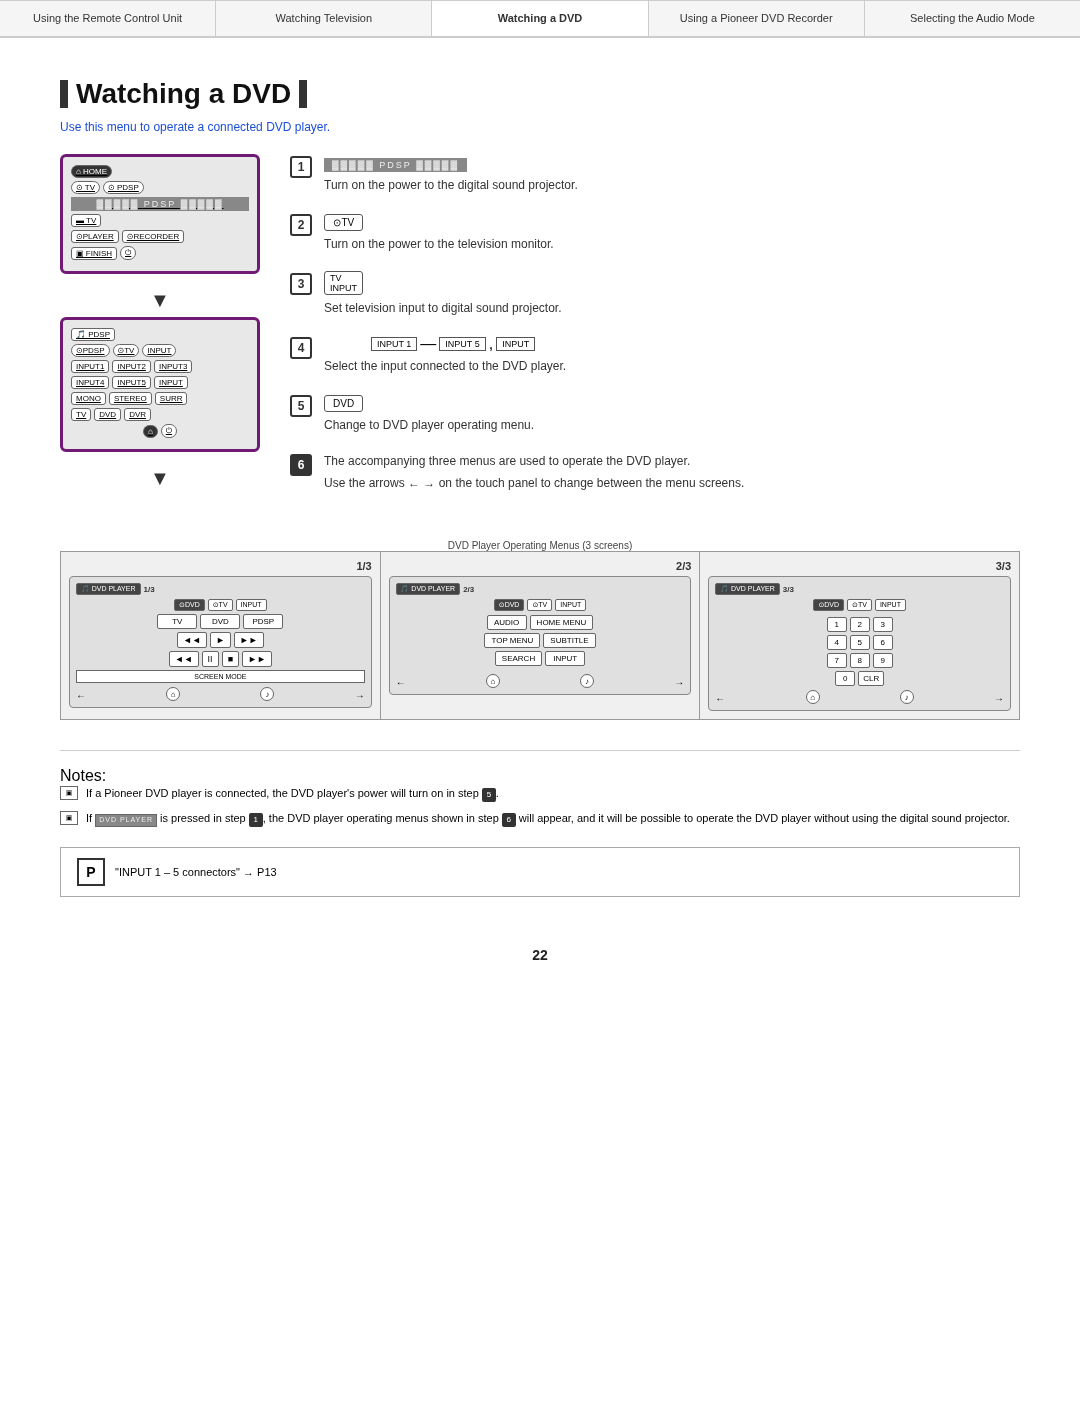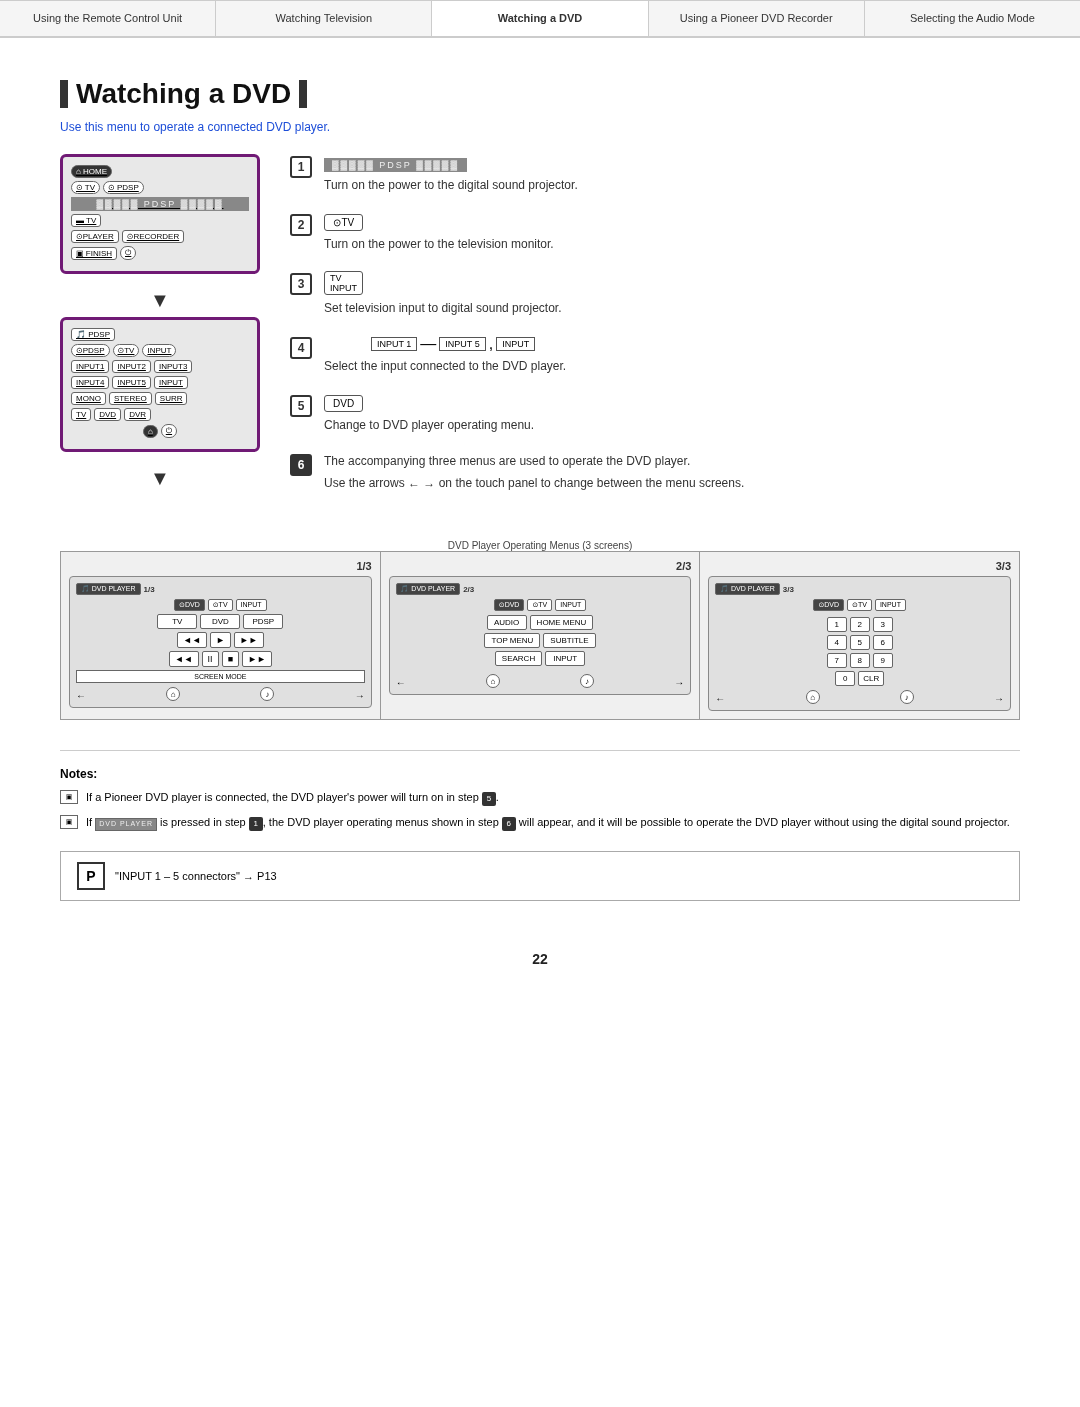--- a/index.html
+++ b/index.html
@@ -315,23 +315,22 @@
       background: #fff;
     }
 
     
     .notes-section {
       border-top: 1px solid #ccc;
       padding-top: 16px;
       margin-bottom: 20px;
     }
     .notes-title {
-      font-size: 12px;
-      font-weight: bold;
-      margin-bottom: 8px;
+      font-size: 16px;
+      font-weight: normal;
     }
     .note-item {
       display: flex;
       align-items: flex-start;
       gap: 8px;
       margin-bottom: 8px;
       font-size: 11px;
       line-height: 1.5;
     }
     .note-icon {

